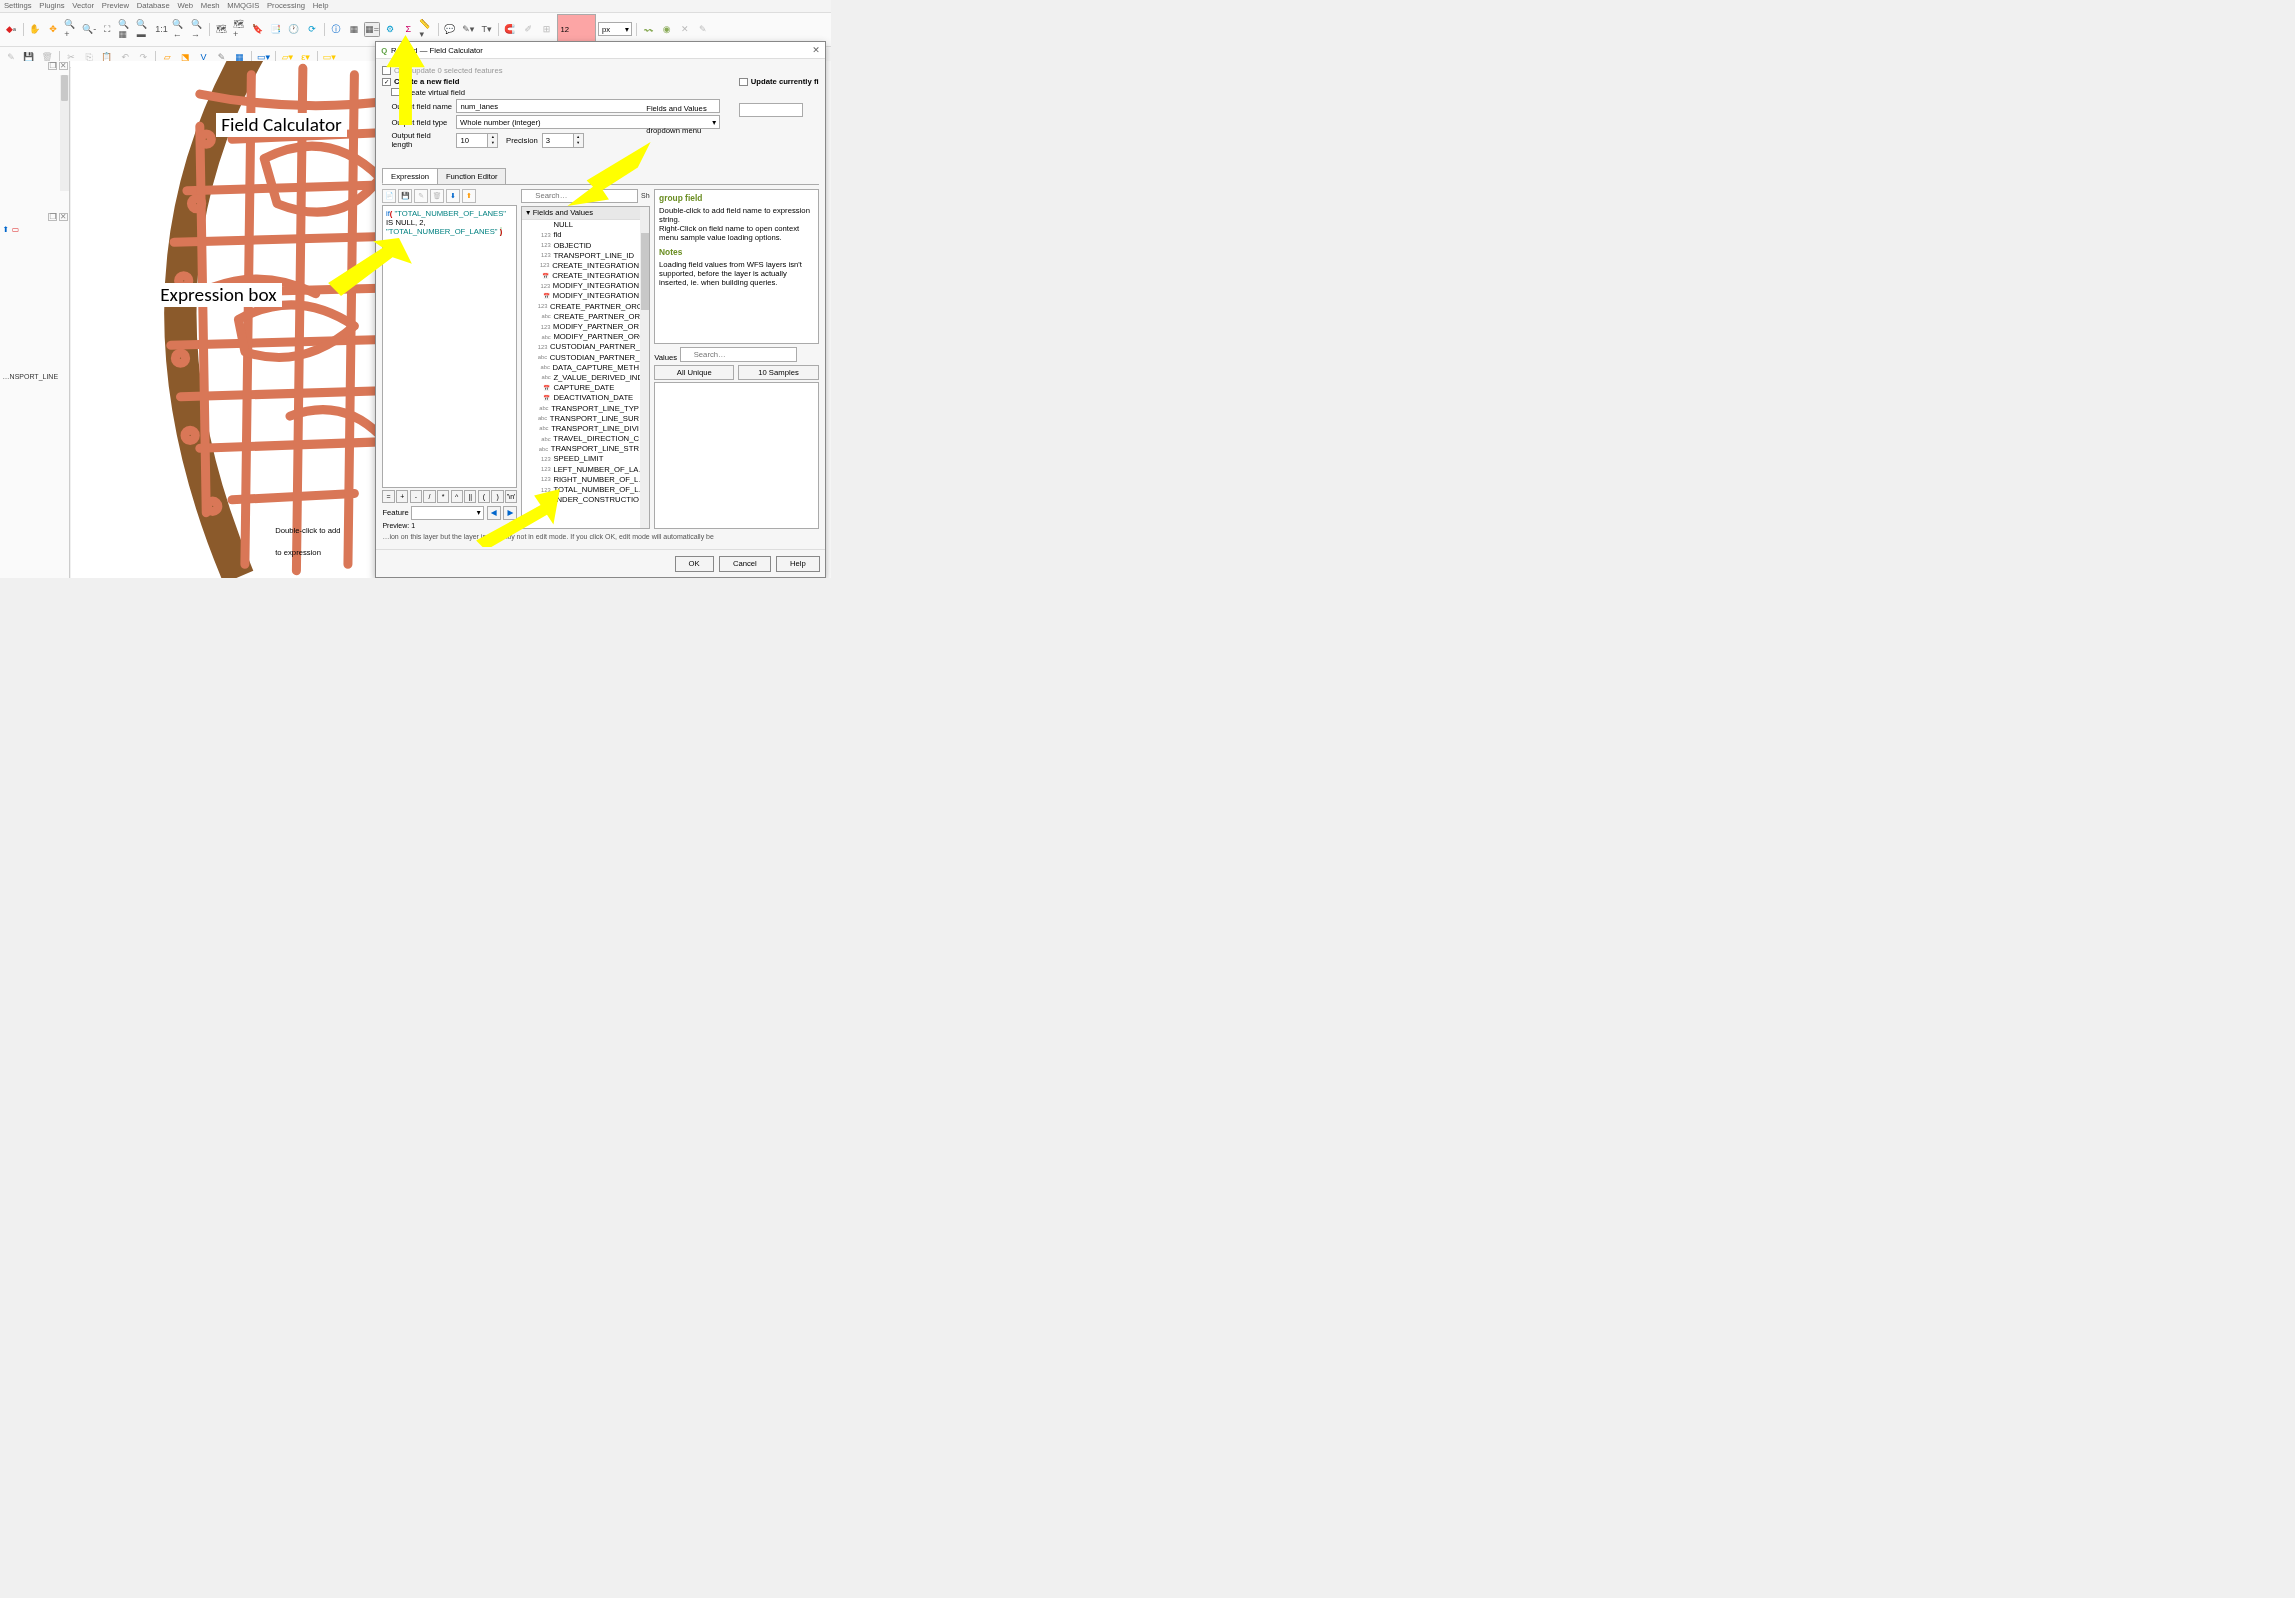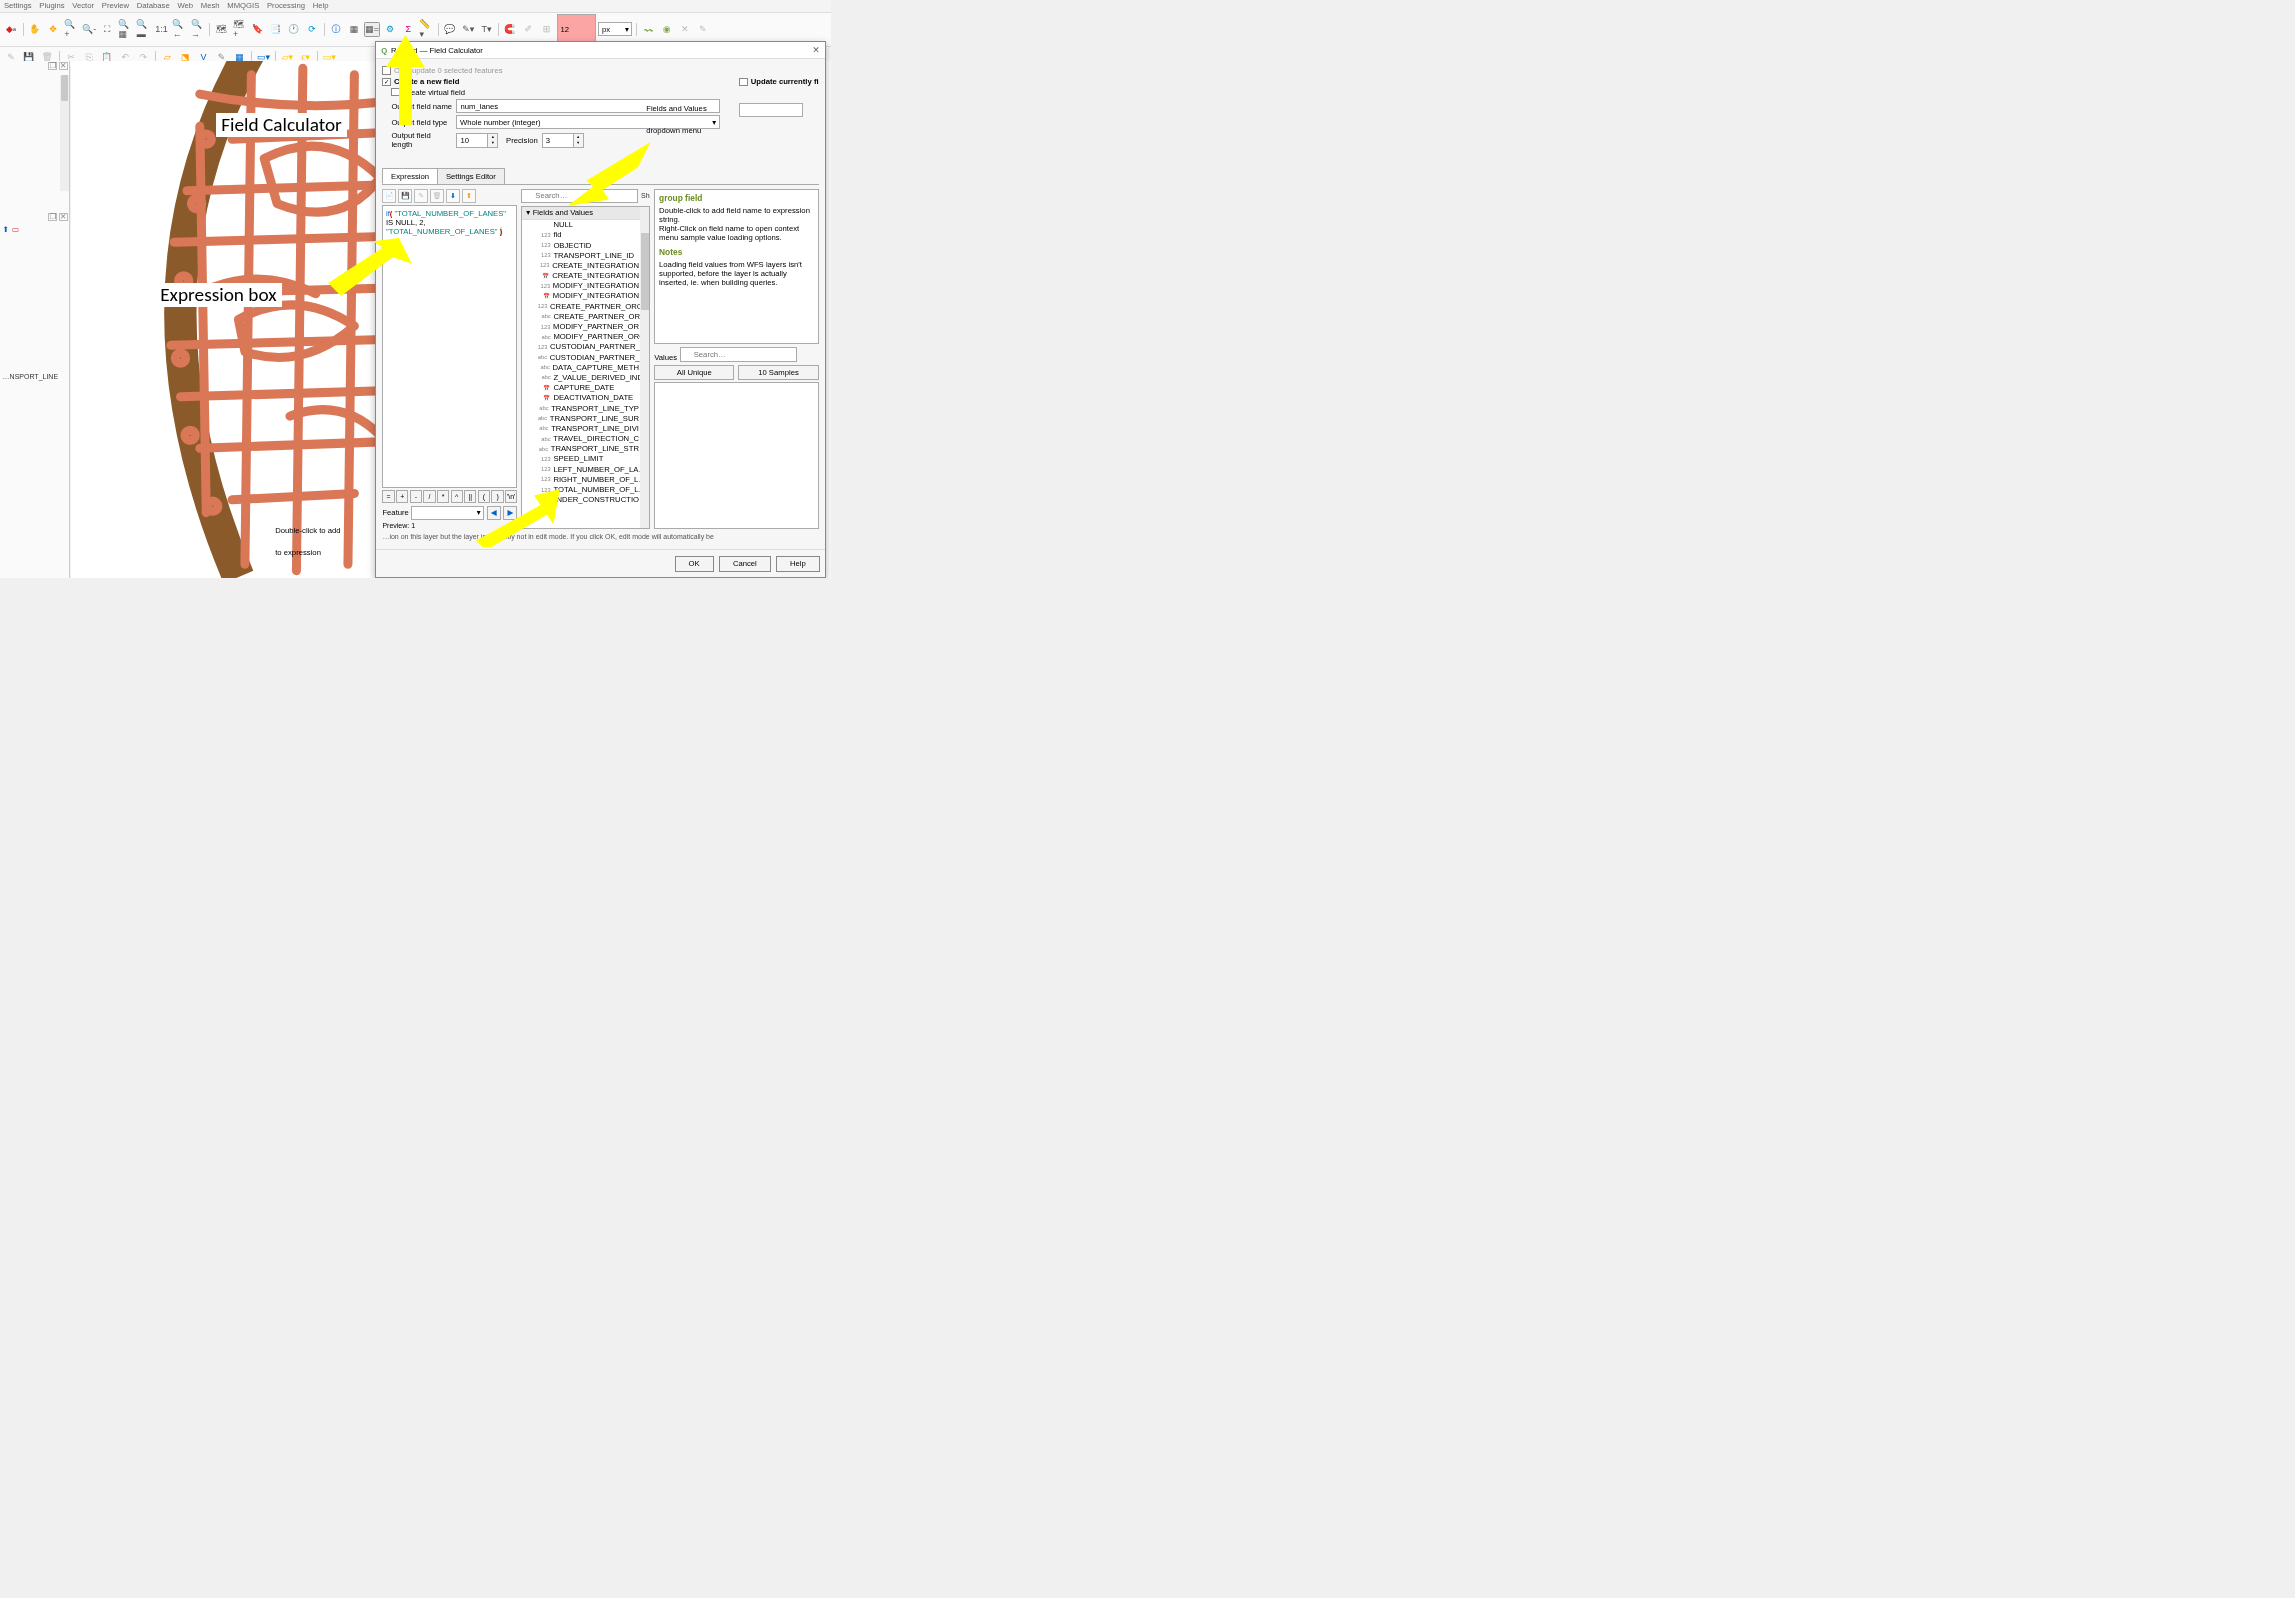--- a/index.html
+++ b/index.html
@@ -260,21 +260,21 @@
           </div>
         <div class="combo" style="width:64px;margin-top:16.7px;color:#aaa">
             <span></span>
             <span></span>
           </div>
       </div>
     </div>
 
     <div class="tabs">
       <div class="tab active">Expression</div>
-      <div class="tab">Settings Editor</div>
+      <div class="tab">Function Editor</div>
     </div>
 
     <div class="three-col">
 
       <div class="col left">
         <div class="mini-tb">
           <div class="mbtn">📄</div>
           <div class="mbtn" style="color:#06c">💾</div>
           <div class="mbtn" style="color:#bbb">✎</div>
           <div class="mbtn" style="color:#bbb">🗑</div>

